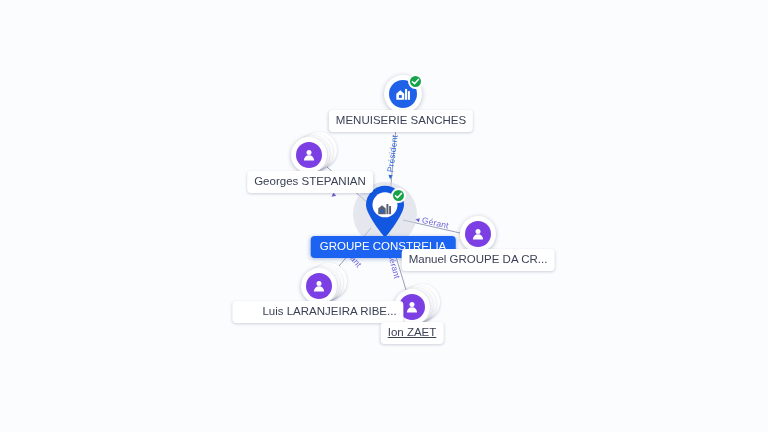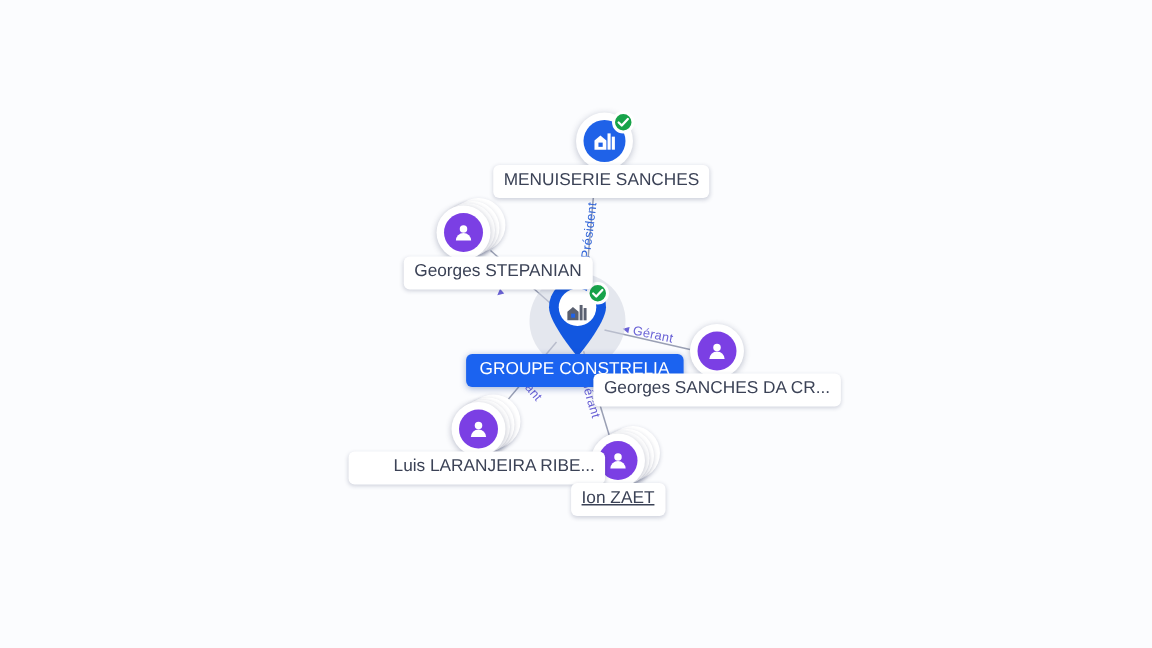--- a/index.html
+++ b/index.html
@@ -207,19 +207,19 @@
                 <circle cx="7" cy="4.6" r="2.5" fill="#fff"></circle>
                 <path d="M1.9 12.4a5.1 5.1 0 0 1 10.2 0z" fill="#fff"></path>
               </svg>
             </div>
           </div>
         </div>
       </div>
     </div>
   <div id="label-layer">
       <div class="label" style="left: 401px; top: 110px;">MENUISERIE SANCHES</div>
-      <div class="label" style="left: 310px; top: 171px; margin-left: 22px;">Georges STEPANIAN</div>
+      <div class="label" style="left: 310px; top: 171px;">Georges STEPANIAN</div>
       <div class="label selected" style="left: 383px; top: 236px;">GROUPE CONSTRELIA</div>
-      <div class="label" style="left: 478px; top: 249px;">Georges SANCHES DA CR...</div>
+      <div class="label" style="left: 478px; top: 249px;">Manuel GROUPE DA CR...</div>
       <div class="label" style="left: 318px; top: 301px; padding-left: 30px;">Luis LARANJEIRA RIBE...</div>
       <div class="label" style="left: 412px; top: 322px; text-decoration: underline;">Ion ZAET</div>
     </div>
 </div>
 
 </body></html>

